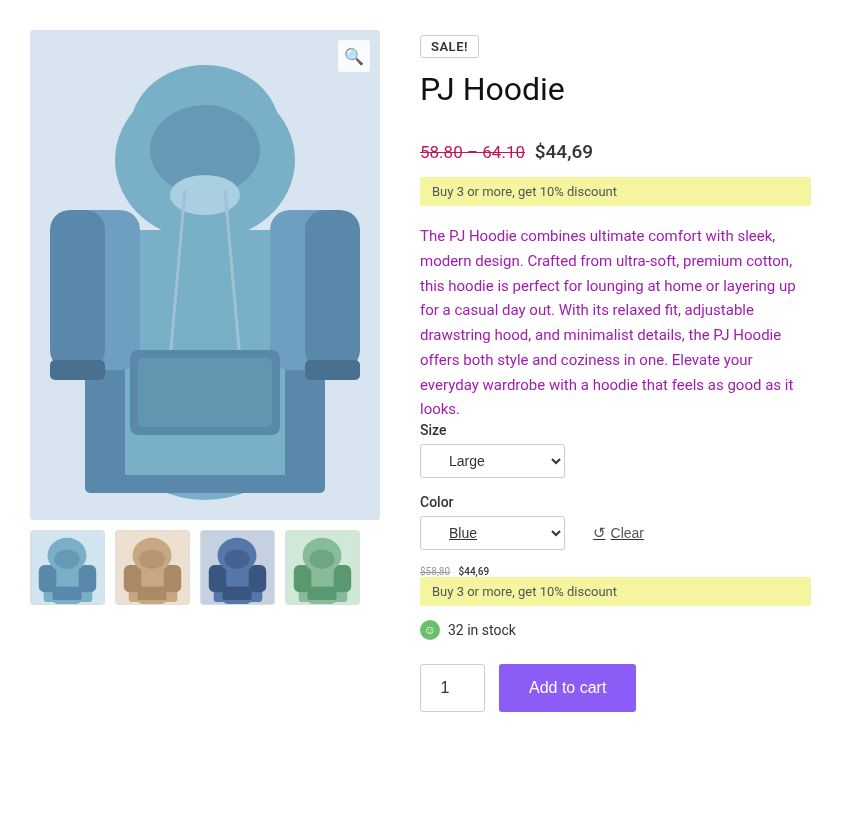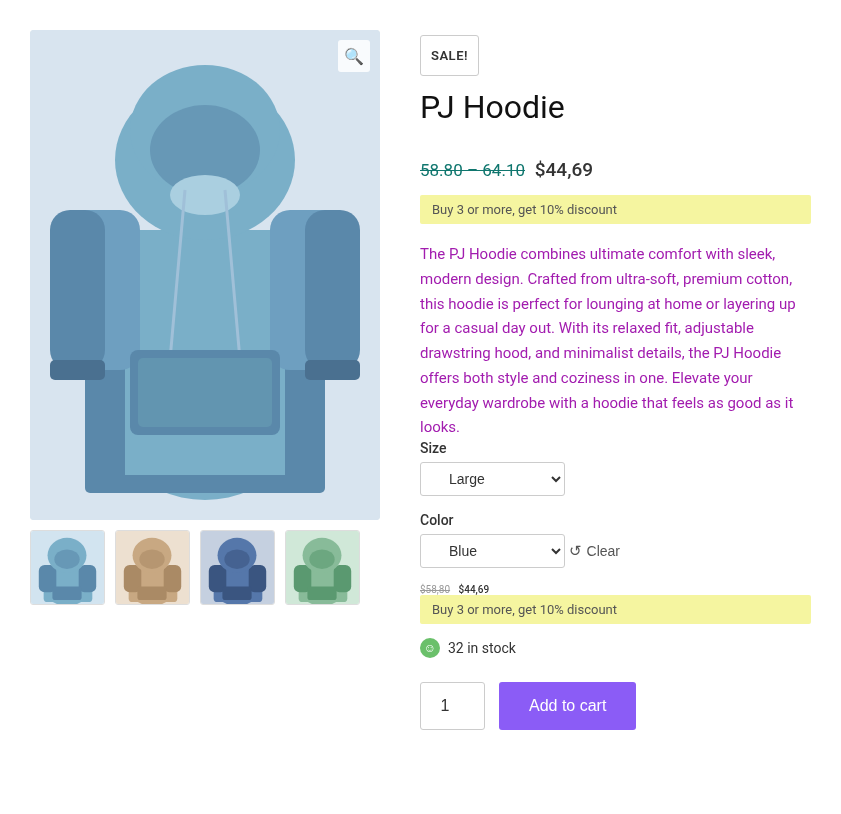--- a/index.html
+++ b/index.html
@@ -81,36 +81,36 @@
       flex: 1;
       padding-top: 5px;
     }
     .sale-badge {
       display: inline-block;
       background: #fff;
       border: 1px solid #ccc;
       color: #333;
       font-size: 13px;
       font-weight: 600;
-      padding: 12px 10px;
+      padding: 3px 10px;
       border-radius: 3px;
       margin-bottom: 12px;
       letter-spacing: 0.5px;
     }
     .product-title {
       font-size: 32px;
       font-weight: 400;
       margin-bottom: 32px;
       color: #111;
     }
     .price-section {
       margin-bottom: 14px;
     }
     .price-old {
-      color: #0f766e;
+      color: #be185d;
       text-decoration: line-through;
       font-size: 17px;
       margin-right: 6px;
     }
     .price-new {
       color: #333;
       font-size: 19px;
       font-weight: 500;
     }
     .discount-banner {
@@ -131,21 +131,22 @@
     }
     .field-label {
       font-size: 14px;
       font-weight: 500;
       margin-bottom: 6px;
       color: #333;
     }
     .field-row {
       display: flex;
       align-items: center;
-      gap: 4px;
+      gap: 28px;
+      text-decoration: underline;
     }
     select {
       width: 145px;
       padding: 7px 24px;
       border: 1px solid #ccc;
       border-radius: 3px;
       font-size: 14px;
       background: #fff;
       color: #333;
       cursor: pointer;

